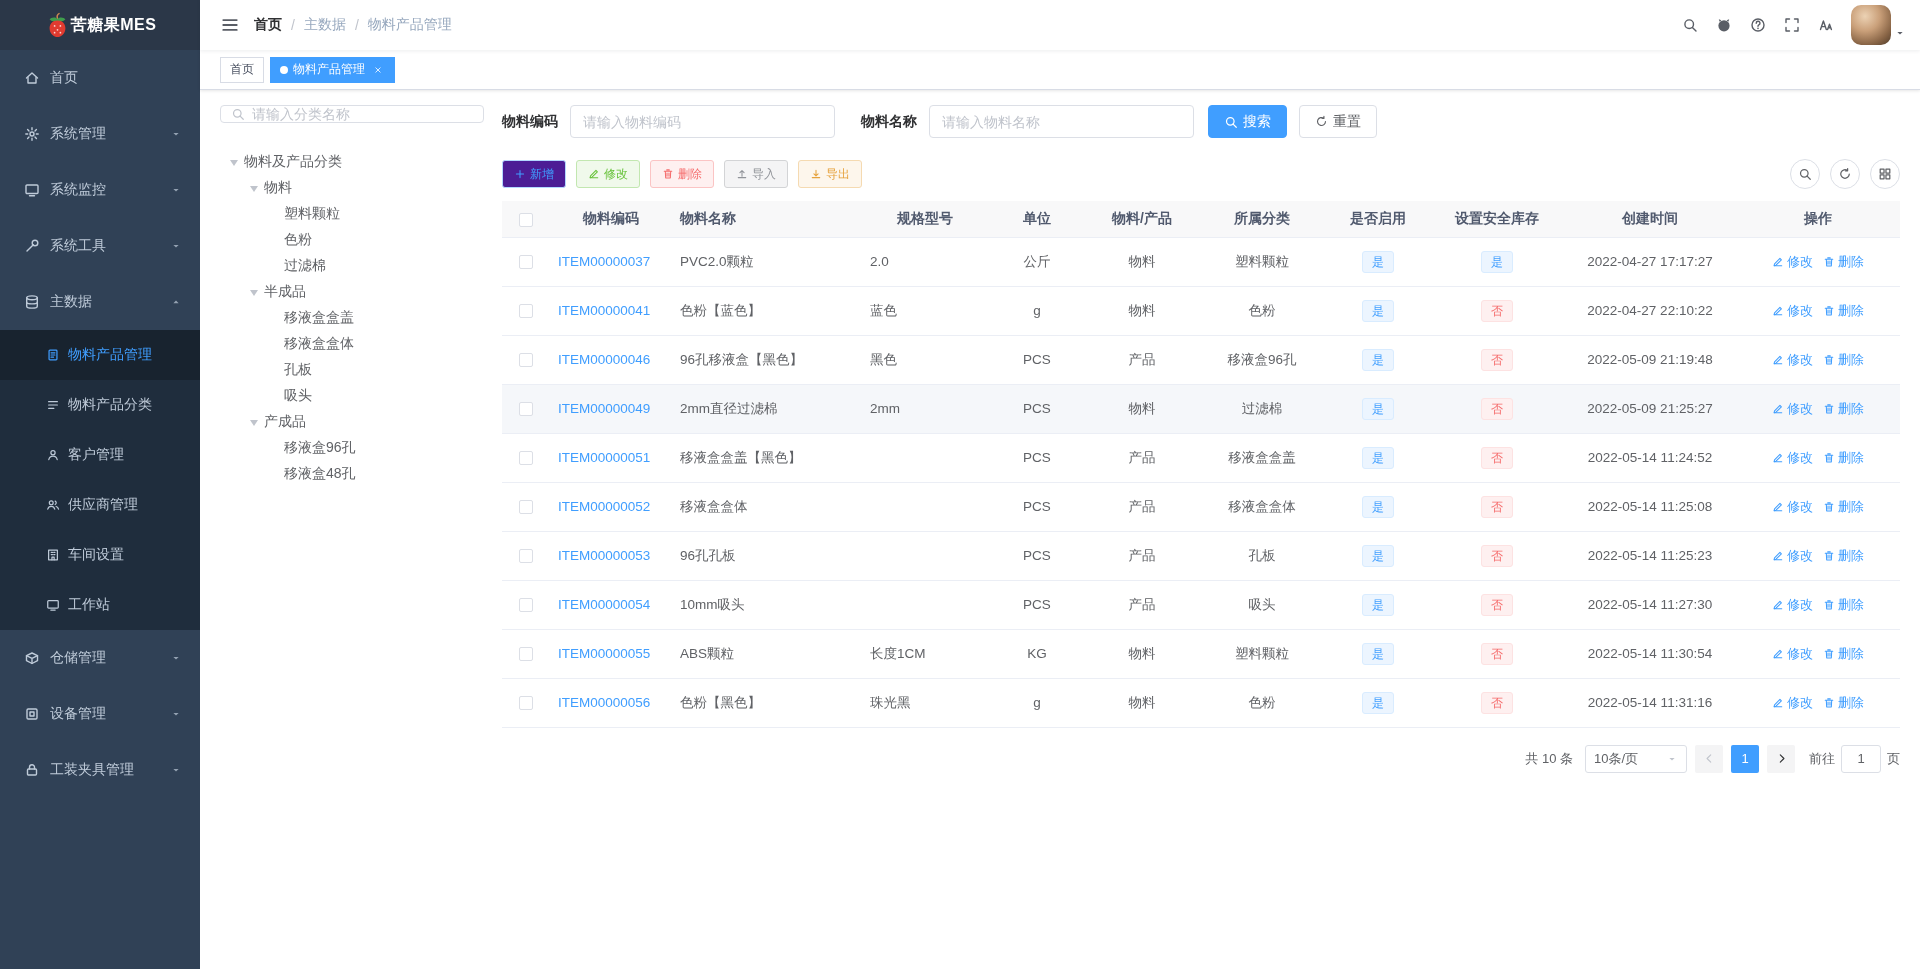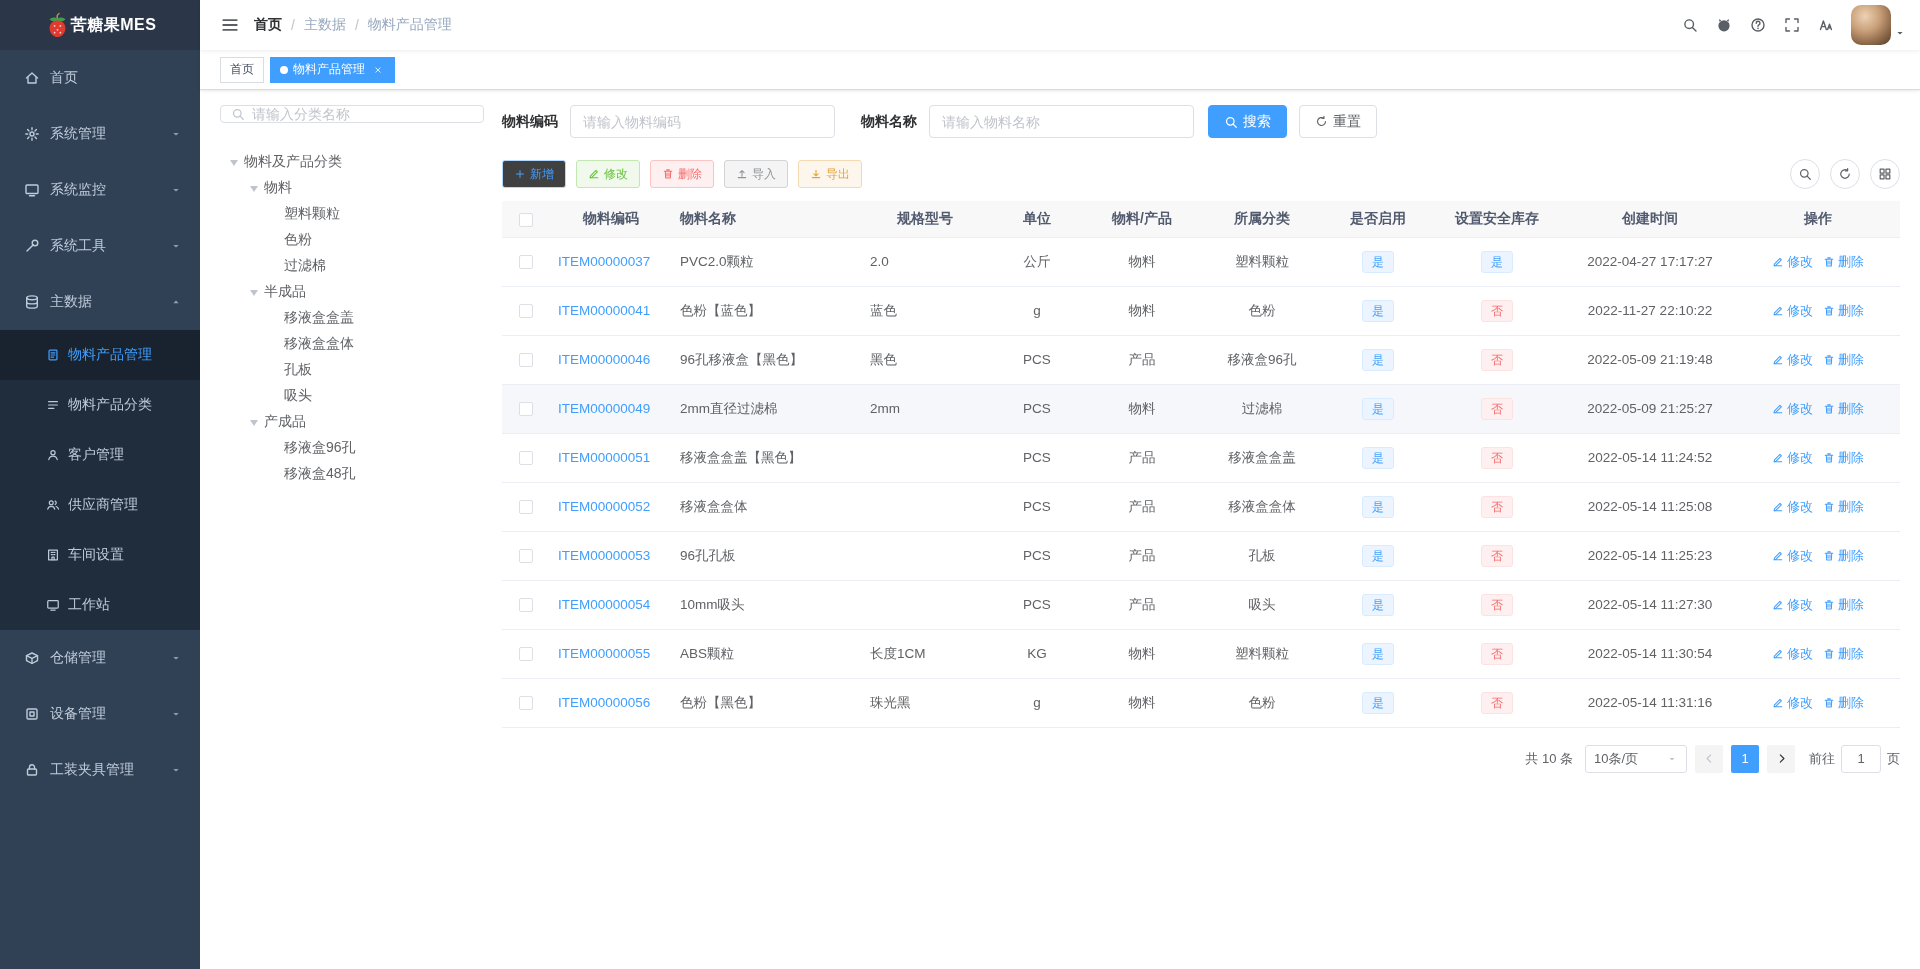--- a/index.html
+++ b/index.html
@@ -71,21 +71,21 @@
   .f-input{width:265px;height:33px;border:1px solid #dcdfe6;border-radius:4px;padding:0 12px;
     font-size:14px;color:#ef4444;outline:none}
   .f-input::placeholder{color:#c0c4cc}
   .btn{display:inline-flex;align-items:center;justify-content:center;gap:5px;border-radius:4px;
     cursor:pointer;border:1px solid transparent;font-size:14px;background:#fff}
   .btn-primary{background:#409eff;border-color:#409eff;color:#fff;height:33px;padding:0 15px;margin-left:14px}
   .btn-plain{border-color:#dcdfe6;color:#606266;height:33px;padding:0 15px;margin-left:12px}
 
   .toolbar-row{display:flex;align-items:center;margin-top:21px}
   .btn-mini{height:28px;padding:0 11px;font-size:12px;border-radius:3px;margin-right:10px;gap:4px}
-  .btn-t-primary{color:#409eff;background:#404040;border-color:#b3d8ff}
+  .btn-t-primary{color:#409eff;background:#4c1d95;border-color:#b3d8ff}
   .btn-t-success{color:#67c23a;background:#f0f9eb;border-color:#c2e7b0}
   .btn-t-danger{color:#f56c6c;background:#fef0f0;border-color:#fbc4c4}
   .btn-t-info{color:#909399;background:#f4f4f5;border-color:#d3d4d6}
   .btn-t-warning{color:#e6a23c;background:#fdf6ec;border-color:#f5dab1}
   .tool-icons{margin-left:auto;display:flex;gap:10px}
   .icon-btn{width:30px;height:30px;border-radius:50%;border:1px solid #dcdfe6;background:#fff;
     display:flex;align-items:center;justify-content:center;color:#606266;cursor:pointer}
 
   table{width:100%;border-collapse:collapse;margin-top:12px;table-layout:fixed}
   thead th{background:#f8f8f9;color:#515a6e;font-size:14px;font-weight:700;height:36px;
@@ -590,21 +590,21 @@
               <tr>
                 <td><span class="cbx"></span></td>
                 <td class="l"><span class="link">ITEM00000041</span></td>
                 <td class="l">色粉【蓝色】</td>
                 <td class="l">蓝色</td>
                 <td>g</td>
                 <td>物料</td>
                 <td>色粉</td>
                 <td><span class="tagchip ">是</span></td>
                 <td><span class="tagchip no">否</span></td>
-                <td>2022-11-27 22:10:22</td>
+                <td>2022-04-27 22:10:22</td>
                 <td><span class="op-link"><span class="icn">
                       <svg viewBox="0 0 16 16" width="12" height="12" aria-hidden="true">
                         <path d="M3 13h10" stroke="currentColor" stroke-width="1.4" fill="none" stroke-linecap="round" stroke-linejoin="round"></path>
                         <path d="M3.4 10.4 10.6 3.2l1.9 1.9-7.2 7.2-2.5.6z" stroke="currentColor" stroke-width="1.4" fill="none" stroke-linecap="round" stroke-linejoin="round"></path>
                       </svg>
                     </span>修改</span><span class="op-link"><span class="icn">
                       <svg viewBox="0 0 16 16" width="12" height="12" aria-hidden="true">
                         <path d="M3 4.3h10M6.3 2.5h3.4M4.4 4.3l.5 9h6.2l.5-9M6.7 6.8v4M9.3 6.8v4" stroke="currentColor" stroke-width="1.4" fill="none" stroke-linecap="round" stroke-linejoin="round"></path>
                       </svg>
                     </span>删除</span></td>

